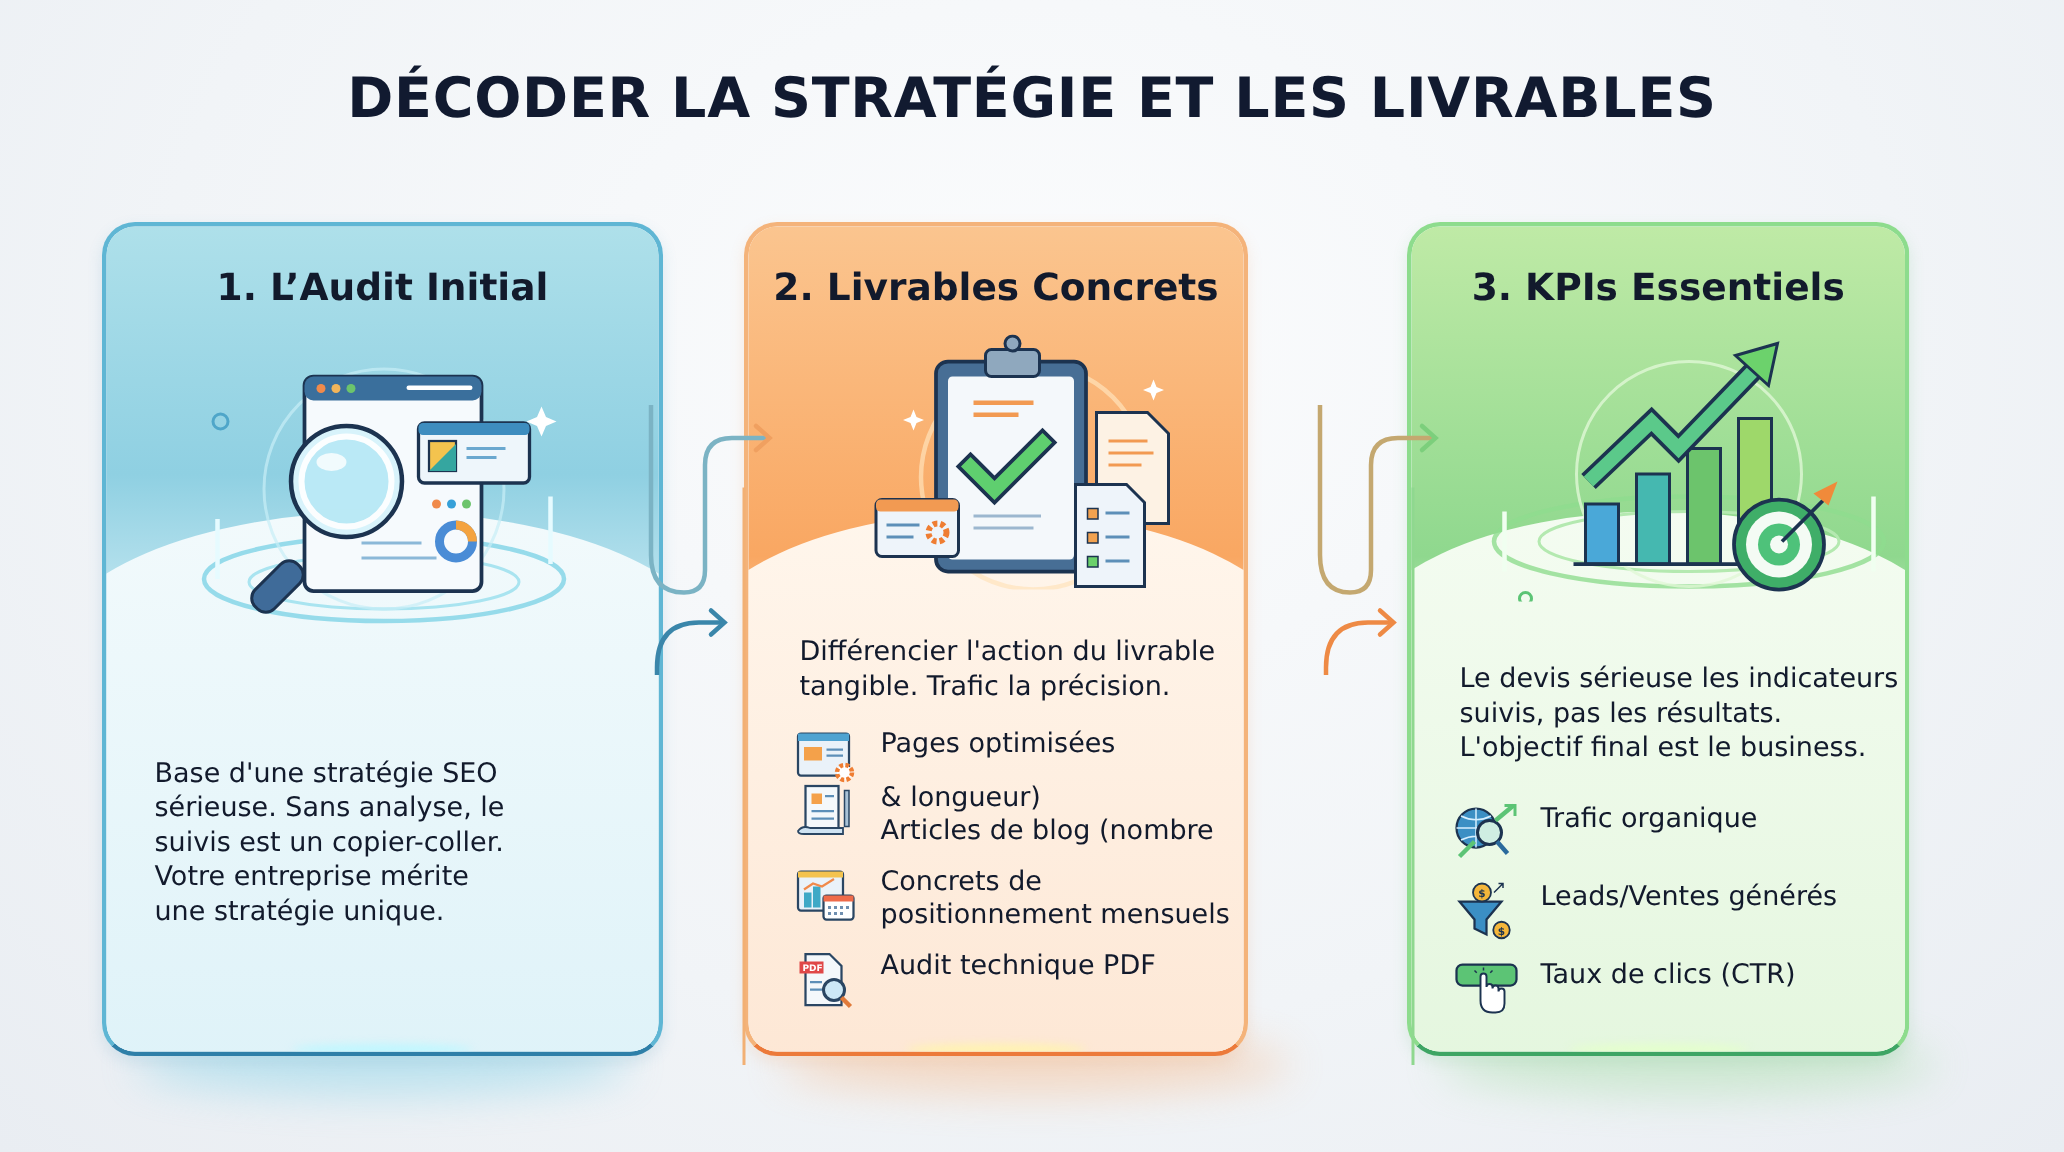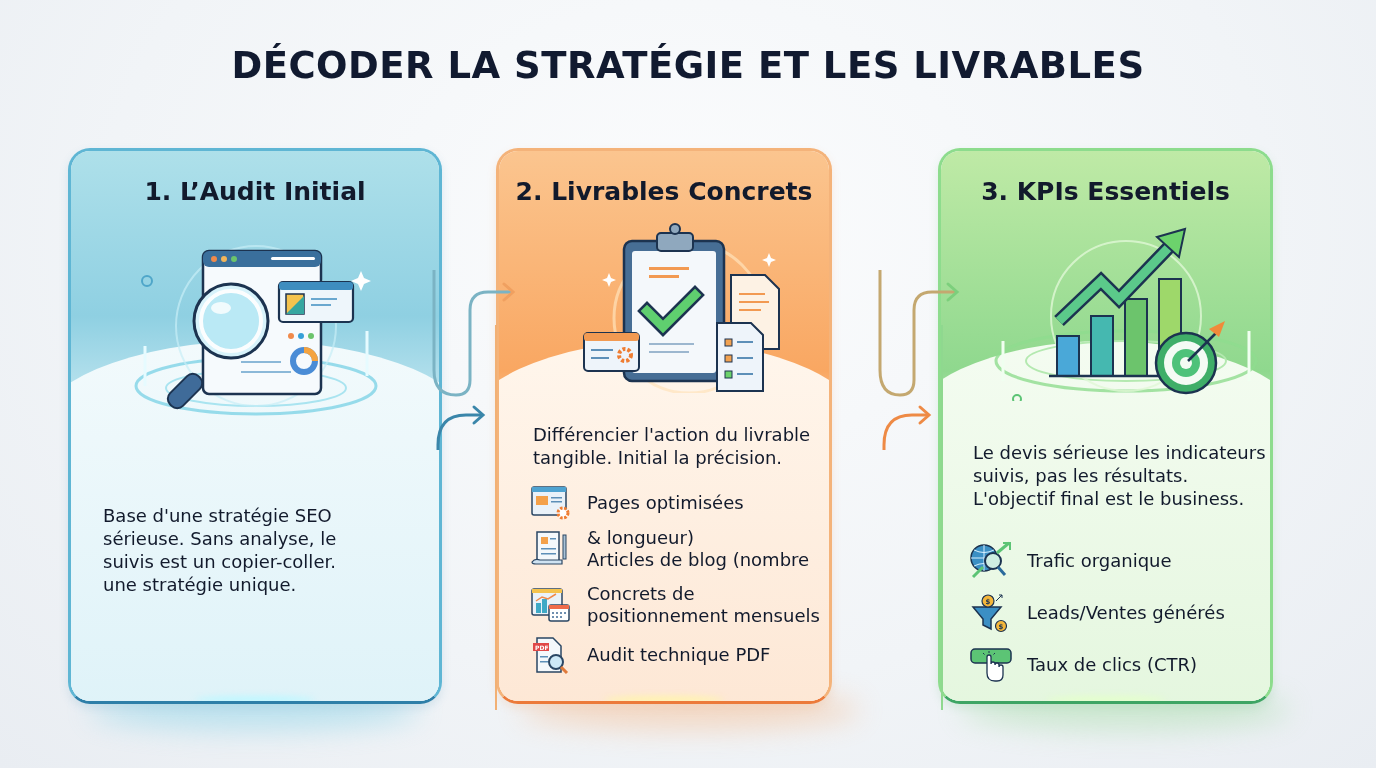--- a/index.html
+++ b/index.html
@@ -50,21 +50,21 @@
         box-shadow: inset 0 0 0 4px rgba(255,255,255,.5), 0 4px 10px rgba(80,180,100,.15); }
   #c3 .bg { background: linear-gradient(180deg, #bfeaa6 0%, #8fd88e 40%, #f0fbec 60%, #e6f7e2 100%); }
   #c3 .curve { position:absolute; left:-40px; right:-40px; top:190px; height:400px; border-radius: 50% 50% 0 0 / 24% 24% 0 0; background: linear-gradient(180deg,#f4fcf1 0%, #e3f6dd 100%); }
   #c3 .glow { background: #e4ffcc; }
 
   .illus { position: absolute; }
   .body-text {
     position: absolute; font-size: 18px; line-height: 23px; color: #121a2c;
   }
   .list { position: absolute; }
-  .li { display: flex; align-items: center; font-size: 18px; line-height: 22px; color: #121a2c; }
+  .li { display: flex; align-items: flex-start; font-size: 18px; line-height: 22px; color: #121a2c; }
   .li .ic { width: 44px; height: 40px; flex: 0 0 44px; margin-right: 14px; }
   .connector { position: absolute; }
 </style>
 </head>
 <body>
 
 <div class="title">DÉCODER LA STRATÉGIE ET LES LIVRABLES</div>
 
 <div class="shadow" style="left:90px;width:330px;background:#7fd0e6;"></div>
 <div class="shadow" style="left:520px;width:340px;background:#f6b888;"></div>
@@ -103,20 +103,21 @@
       <rect x="120" y="135" width="50" height="2" fill="#8bb8d8"></rect>
     <rect x="55" y="135" width="18" height="40" rx="8" fill="#3f6b99" stroke="#1c3350" stroke-width="2" transform="rotate(45 64 155)"></rect>
     <circle cx="110" cy="85" r="37" fill="#d8f3fb" stroke="#1c3350" stroke-width="3"></circle>
     <circle cx="110" cy="85" r="30" fill="#b7e8f5" stroke="#ffffff" stroke-width="4" opacity=".9"></circle>
     <ellipse cx="100" cy="72" rx="10" ry="6" fill="#fff" opacity=".8"></ellipse>
   </svg>
   <div class="body-text" style="left:32px;top:353px">
     <div>Base d'une stratégie SEO</div>
     <div>sérieuse. Sans analyse, le</div>
     <div>suivis est un copier-coller.</div>
+    <div>Votre entreprise mérite</div>
     <div>une stratégie unique.</div>
   </div>
   <div class="glow"></div>
 </div>
 
 <div class="card" id="c2">
   <div class="bg"></div>
   <div class="curve"></div>
   <div class="head-title">2. Livrables Concrets</div>
   <svg class="illus" style="left:80px;top:72px" width="220" height="170" viewBox="0 0 220 170">
@@ -145,21 +146,21 @@
       <rect x="158" y="134" width="16" height="2" fill="#5d8fb8"></rect>
       <rect x="158" y="150" width="16" height="2" fill="#5d8fb8"></rect>
     <rect x="5" y="110" width="55" height="38" rx="4" fill="#eef4fa" stroke="#1c3350" stroke-width="2"></rect>
     <rect x="5" y="110" width="55" height="8" rx="3" fill="#f29a52"></rect>
     <rect x="12" y="126" width="22" height="2" fill="#5d8fb8"></rect>
       <rect x="12" y="134" width="18" height="2" fill="#5d8fb8"></rect>
     <circle cx="46" cy="132" r="6" fill="none" stroke="#ef7d32" stroke-width="4" stroke-dasharray="3 2"></circle>
   </svg>
   <div class="body-text" style="left:34px;top:272px">
     <div>Différencier l'action du livrable</div>
-    <div>tangible. Initial la précision.</div>
+    <div>tangible. Trafic la précision.</div>
   </div>
   <div class="list" style="left:30px;top:334px">
     <div class="li" style="height:36px">
       <svg class="ic" viewBox="0 0 44 40">
         <rect x="3" y="4" width="34" height="28" rx="2" fill="#eaf2f9" stroke="#2a4663" stroke-width="1.5"></rect>
         <rect x="3" y="4" width="34" height="5" fill="#4fa3d1"></rect>
         <rect x="7" y="13" width="12" height="9" fill="#f4a14a"></rect>
         <rect x="22" y="14" width="11" height="1.5" fill="#5d8fb8"></rect>
           <rect x="22" y="18" width="11" height="1.5" fill="#5d8fb8"></rect>
         <circle cx="34" cy="30" r="5" fill="#fff" stroke="#ef7d32" stroke-width="3" stroke-dasharray="2.5 1.5"></circle>

